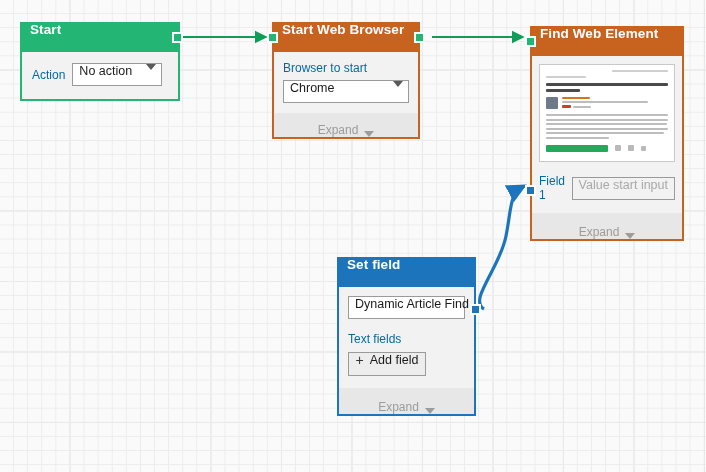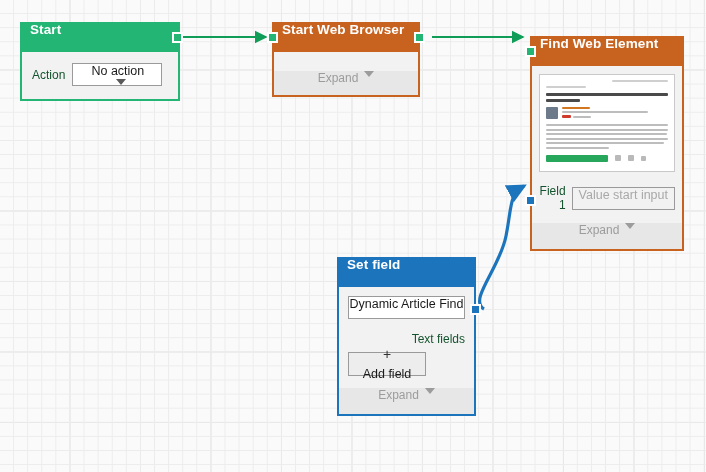--- a/index.html
+++ b/index.html
@@ -21,40 +21,39 @@
     background-position:-1px -1px,-1px -1px,-1px -1px,-1px -1px;
   }
   .node{position:absolute;box-sizing:border-box;}
   .node-hd{
     color:#fff;font-size:13.5px;font-weight:bold;
     display:flex;align-items:flex-start;
     padding-left:10px;letter-spacing:.1px;
     height:30px;box-sizing:border-box;
   }
   .node-body{box-sizing:border-box;}
-  .fld-label{font-size:12px;color:#14532d;text-align:right;}
+  .fld-label{font-size:12px;color:#0369a1;}
   .ctrl{
     box-sizing:border-box;
     border:1.6px solid #9a9a9a;
     background:#fff;
     font-size:12.5px;color:#1a1a1a;
-    display:flex;align-items:center;
+    display:flex;
     padding:0 6px;
     height:23px;
-    flex-direction:column;
   }
   .ctrl.sel{justify-content:space-between;padding-right:5px;}
   .chev{
     width:0;height:0;border-left:5px solid transparent;
     border-right:5px solid transparent;border-top:6px solid #5a5a5a;
     margin-left:6px;
   }
   .expand{
     background:#e7e7e7;
-    display:flex;align-items:flex-start;justify-content:center;
+    display:flex;align-items:flex-end;justify-content:center;
     gap:6px;font-size:12px;color:#9c9c9c;
     box-sizing:border-box;
   }
   .expand .tri{
     width:0;height:0;border-left:5px solid transparent;
     border-right:5px solid transparent;border-top:6px solid #9c9c9c;
   }
   
   .port{position:absolute;box-sizing:border-box;}
   .port-g{width:11px;height:11px;background:#22b573;border:2px solid #ffffff;}
@@ -103,31 +102,36 @@
       </div>
     </div>
     <div class="port port-g" style="left:152px;top:10px;"></div>
   </div>
 
   <div class="node" style="left:272px;top:22px;width:148px;">
     <div class="node-hd" style="background:#c8621f;">
       <span>Start Web Browser</span>
     </div>
     <div class="node-body" style="background:#f2f2f2;border:2px solid #c8621f;border-top:none;padding:9px 9px 0 9px;">
+      <div class="fld-label" style="margin-bottom:5px;">Browser to start</div>
+      <div class="ctrl sel" style="width:100%;">
+        <span>Chrome</span>
+        <span class="chev"></span>
+      </div>
       <div style="height:10px;"></div>
       <div class="expand" style="height:24px;margin:0 -9px;">
         <span>Expand</span>
         <span class="tri"></span>
       </div>
     </div>
     <div class="port port-g" style="left:-5px;top:10px;"></div>
     <div class="port port-g" style="left:142px;top:10px;"></div>
   </div>
 
-  <div class="node" style="left:530px;top:36px;width:154px;">
+  <div class="node" style="left:530px;top:26px;width:154px;">
     <div class="node-hd" style="background:#c8621f;">
       <span>Find Web Element</span>
     </div>
     <div class="node-body" style="background:#f2f2f2;border:2px solid #c8621f;border-top:none;padding:8px 7px 0 7px;">
 
       <div style="position:relative;height:98px;background:#fff;border:1.5px solid #c9c9c9;box-sizing:border-box;padding:5px 6px;overflow:hidden;">
         <div style="display:flex;justify-content:flex-end;">
           <div class="th-line" style="width:56px;"></div>
         </div>
         <div class="th-line" style="width:40px;margin-top:4px;"></div>

